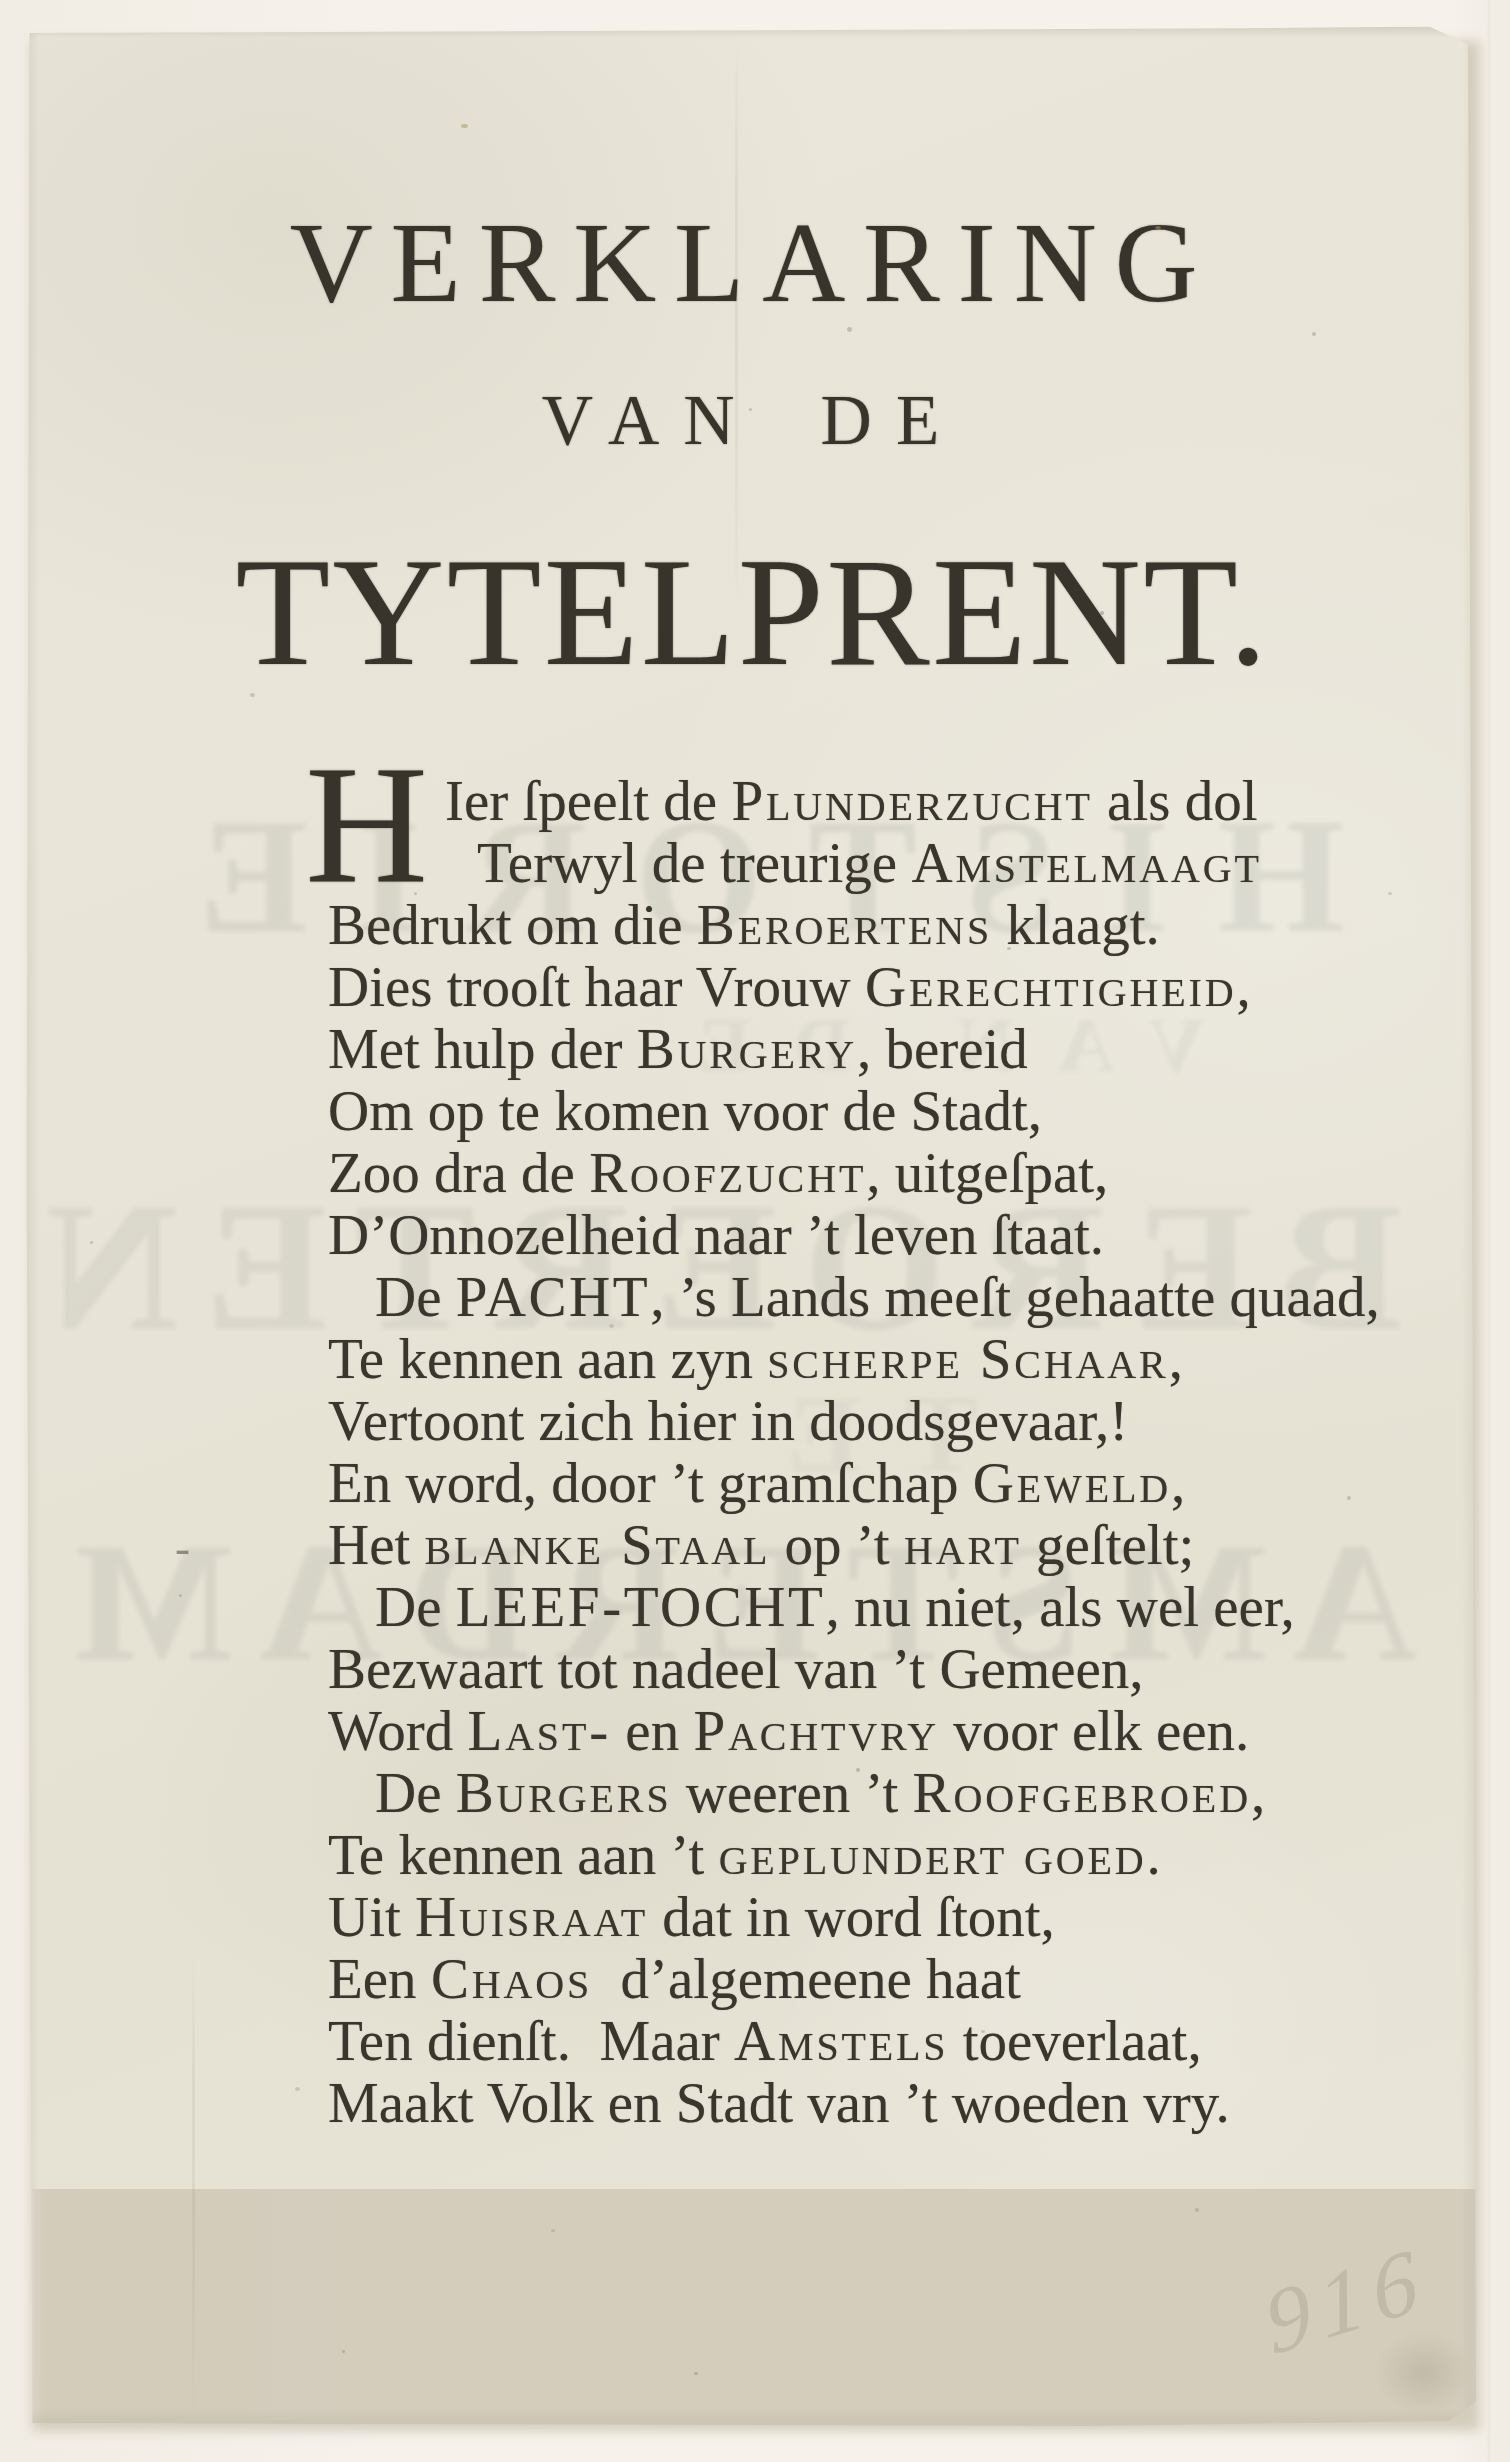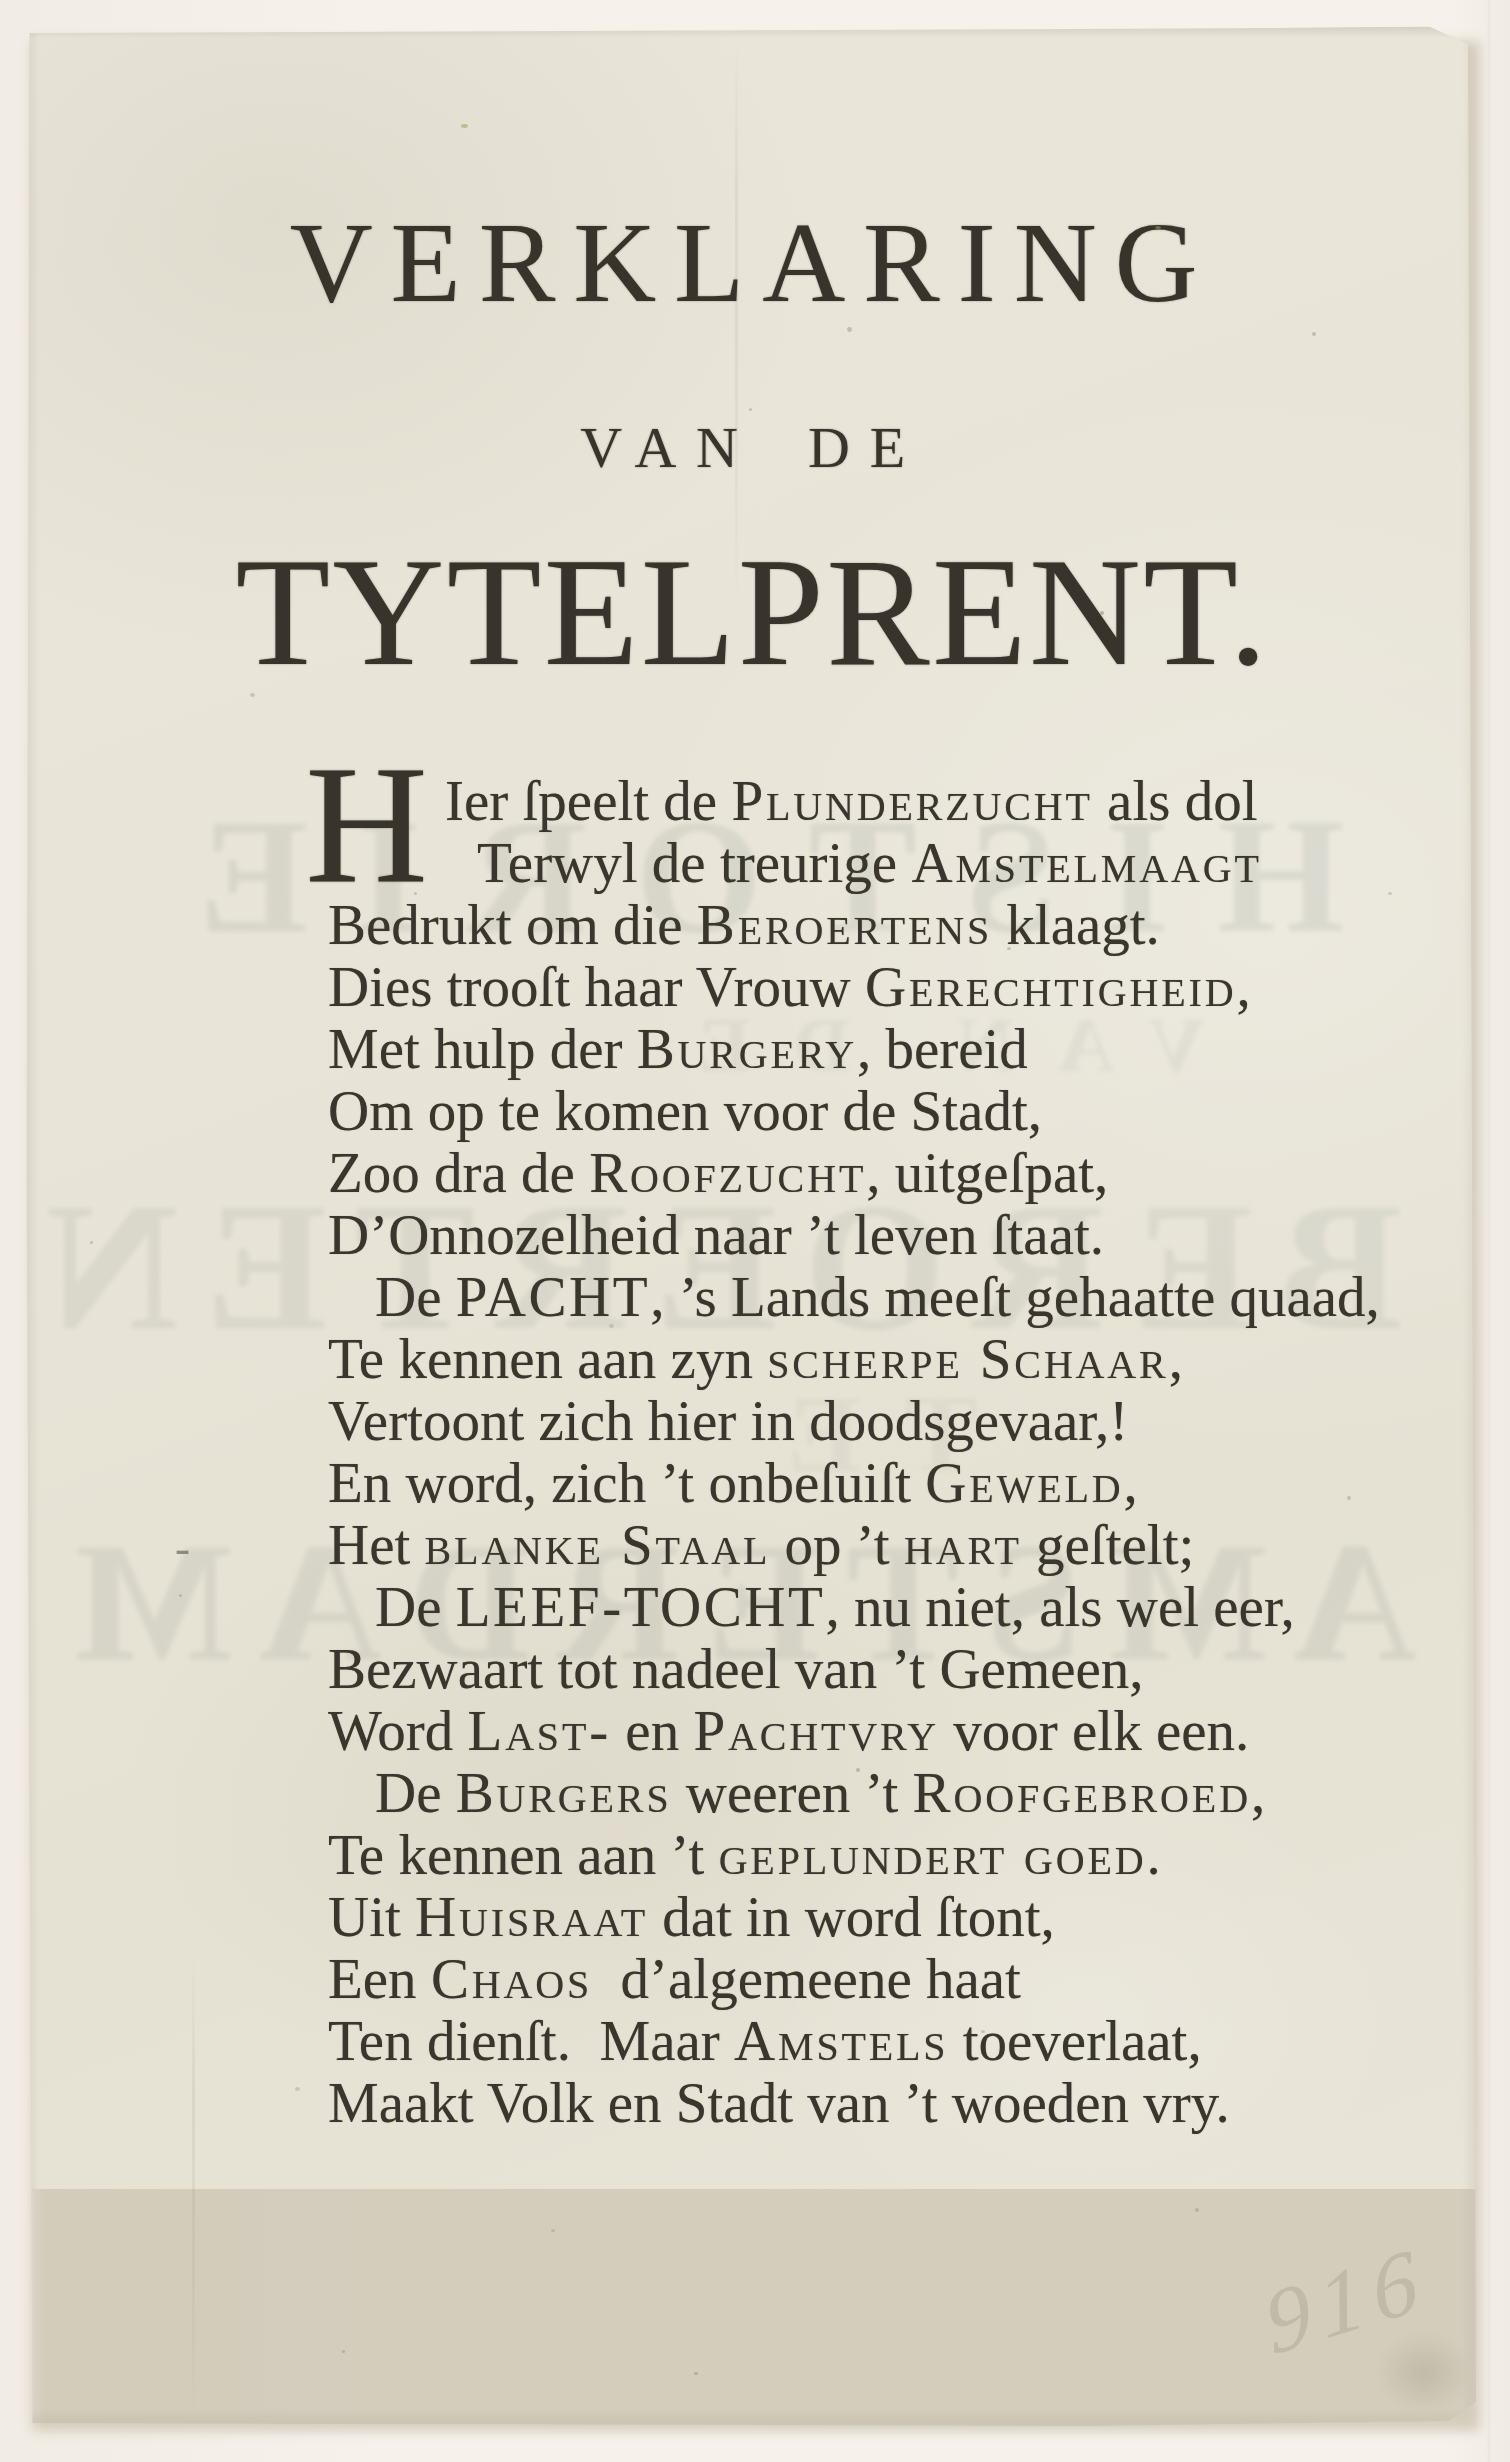--- a/index.html
+++ b/index.html
@@ -37,21 +37,21 @@
     background:linear-gradient(0deg,rgba(130,120,100,.16),transparent);}
   .crease{position:absolute;width:3px;
     background:linear-gradient(180deg,transparent,rgba(118,110,92,.10) 30%,rgba(118,110,92,.08) 70%,transparent);}
   .crease-1{left:735px;top:39px;height:571px;}
   .crease-2{left:192px;top:1955px;height:463px;}
 
   
   .title-line{position:absolute;left:29.6px;width:1446px;text-align:center;
     color:#38342b;text-shadow:0 0 2px rgba(52,48,40,.45);white-space:pre;}
   .title-1{top:197px;font-size:115px;letter-spacing:.155em;}
-  .title-2{top:380px;font-size:58px;letter-spacing:.34em;word-spacing:.28em;margin-top:34px;}
+  .title-2{top:380px;font-size:71px;letter-spacing:.34em;word-spacing:.28em;}
   .title-3{top:523px;font-size:155px;letter-spacing:.015em;}
 
   
   .poem{position:absolute;left:328px;top:770px;width:1162px;font-size:57px;
     line-height:62px;color:#3a362d;text-shadow:0 0 1px rgba(58,54,45,.45);}
   .drop-cap{position:absolute;left:-22.7px;top:-31.5px;font-size:170px;line-height:1;
     color:#38342b;text-shadow:0 0 2px rgba(52,48,40,.5);}
   .poem-line{white-space:pre;}
   .poem-line:nth-child(1){padding-left:117px;}
   .poem-line:nth-child(2){padding-left:149px;}
@@ -113,21 +113,21 @@
         <div class="poem-line"><span>Terwyl de treurige </span><span class="sc">Amstelmaagt</span></div>
         <div class="poem-line"><span>Bedrukt om die </span><span class="sc">Beroertens</span><span> klaagt.</span></div>
         <div class="poem-line"><span>Dies trooſt haar Vrouw </span><span class="sc">Gerechtigheid</span><span>,</span></div>
         <div class="poem-line"><span>Met hulp der </span><span class="sc">Burgery</span><span>, bereid</span></div>
         <div class="poem-line"><span>Om op te komen voor de Stadt,</span></div>
         <div class="poem-line"><span>Zoo dra de </span><span class="sc">Roofzucht</span><span>, uitgeſpat,</span></div>
         <div class="poem-line"><span>D’Onnozelheid naar ’t leven ſtaat.</span></div>
         <div class="poem-line indent"><span>De </span><span class="caps">PACHT</span><span>, ’s Lands meeſt gehaatte quaad,</span></div>
         <div class="poem-line"><span>Te kennen aan zyn </span><span class="sc">scherpe Schaar</span><span>,</span></div>
         <div class="poem-line"><span>Vertoont zich hier in doodsgevaar,!</span></div>
-        <div class="poem-line"><span>En word, zich ’t onbeſuiſt </span><span class="sc">Geweld</span><span>,</span></div>
+        <div class="poem-line"><span>En word, door ’t gramſchap </span><span class="sc">Geweld</span><span>,</span></div>
         <div class="poem-line"><span>Het </span><span class="sc">blanke Staal</span><span> op ’t </span><span class="sc">hart</span><span> geſtelt;</span></div>
         <div class="poem-line indent"><span>De </span><span class="caps">LEEF-TOCHT</span><span>, nu niet, als wel eer,</span></div>
         <div class="poem-line"><span>Bezwaart tot nadeel van ’t Gemeen,</span></div>
         <div class="poem-line"><span>Word </span><span class="sc">Last-</span><span> en </span><span class="sc">Pachtvry</span><span> voor elk een.</span></div>
         <div class="poem-line indent"><span>De </span><span class="sc">Burgers</span><span> weeren ’t </span><span class="sc">Roofgebroed</span><span>,</span></div>
         <div class="poem-line"><span>Te kennen aan ’t </span><span class="sc">geplundert goed</span><span>.</span></div>
         <div class="poem-line"><span>Uit </span><span class="sc">Huisraat</span><span> dat in word ſtont,</span></div>
         <div class="poem-line"><span>Een </span><span class="sc">Chaos</span><span>  d’algemeene haat</span></div>
         <div class="poem-line"><span>Ten dienſt.  Maar </span><span class="sc">Amstels</span><span> toeverlaat,</span></div>
         <div class="poem-line"><span>Maakt Volk en Stadt van ’t woeden vry.</span></div>

